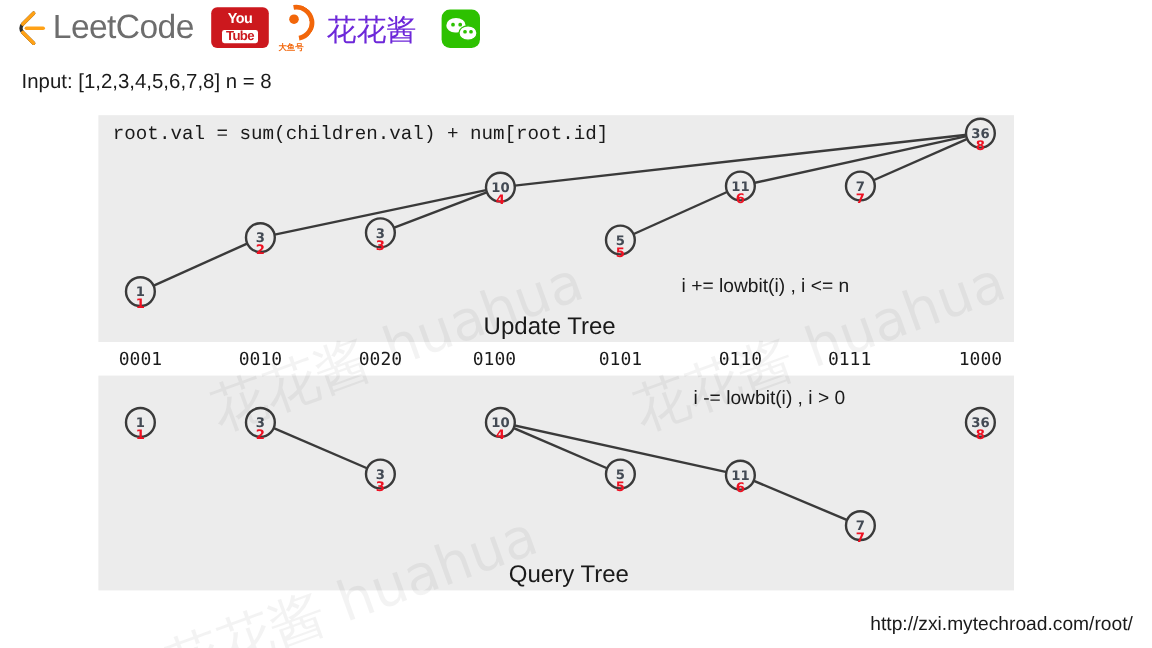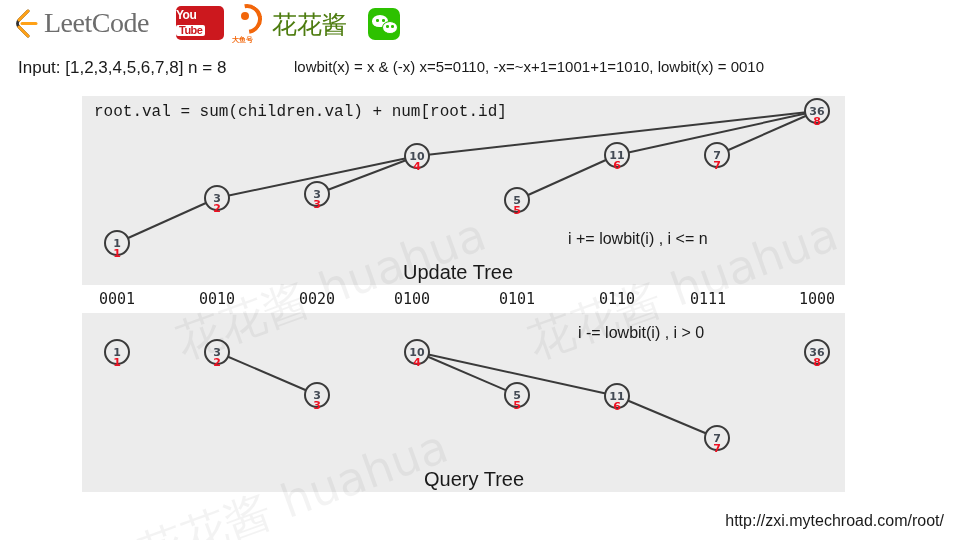--- a/index.html
+++ b/index.html
@@ -30,30 +30,30 @@
   }
   #logo-leetcode .lc-mark {
     width: 26px; height: 30px;
     position: relative;
     margin-right: 4px;
   }
   #logo-leetcode .lc-text {
     font-size: 28px;
     color: #6d6d6d;
     letter-spacing: -0.5px;
-    font-family: Liberation Serif, serif;
+    font-family: Liberation Sans, sans-serif;
   }
   #logo-youtube {
     position: absolute;
     left: 176px; top: 6px;
     width: 48px; height: 34px;
     background: #cc181e;
     border-radius: 5px;
     color: #fff;
-    text-align: left;
+    text-align: center;
     line-height: 1;
   }
   #logo-youtube .yt-you {
     font-size: 12px;
     font-weight: bold;
     margin-top: 3px;
     letter-spacing: -0.5px;
   }
   #logo-youtube .yt-tube {
     display: inline-block;
@@ -94,21 +94,21 @@
     font-size: 7px;
     color: #f2660a;
     font-weight: bold;
     white-space: nowrap;
   }
   #brand-cn {
     position: absolute;
     left: 272px; top: 8px;
     font-size: 25px;
     font-family: "DejaVu Sans", sans-serif;
-    color: #4d7c0f;
+    color: #6d28d9;
   }
   #logo-wechat {
     position: absolute;
     left: 368px; top: 8px;
     width: 32px; height: 32px;
     border-radius: 7px;
     background: #2dc100;
     position: absolute;
   }
   #logo-wechat .wc-b1 {
@@ -307,21 +307,20 @@
     <span class="wc-b2"></span>
     <span class="eye" style="left:18px;top:17px"></span>
     <span class="eye" style="left:23px;top:17px"></span>
   </div>
 
 
 </div>
 
 <div id="info-row">
   <div id="input-text">Input: [1,2,3,4,5,6,7,8] n = 8</div>
-  <div id="lowbit-formula">lowbit(x) = x &amp; (-x)   x=5=0110, -x=~x+1=1001+1=1010, lowbit(x) = 0010</div>
 </div>
 
 <div class="panel" id="update-panel">
   <svg class="edges" id="update-edges">
       <line x1="35" y1="147" x2="135" y2="102" stroke="#3a3a3a" stroke-width="2"></line>
       <line x1="135" y1="102" x2="335" y2="60" stroke="#3a3a3a" stroke-width="2"></line>
       <line x1="235" y1="98" x2="335" y2="60" stroke="#3a3a3a" stroke-width="2"></line>
       <line x1="335" y1="60" x2="735" y2="15" stroke="#3a3a3a" stroke-width="2"></line>
       <line x1="435" y1="104" x2="535" y2="59" stroke="#3a3a3a" stroke-width="2"></line>
       <line x1="535" y1="59" x2="735" y2="15" stroke="#3a3a3a" stroke-width="2"></line>

